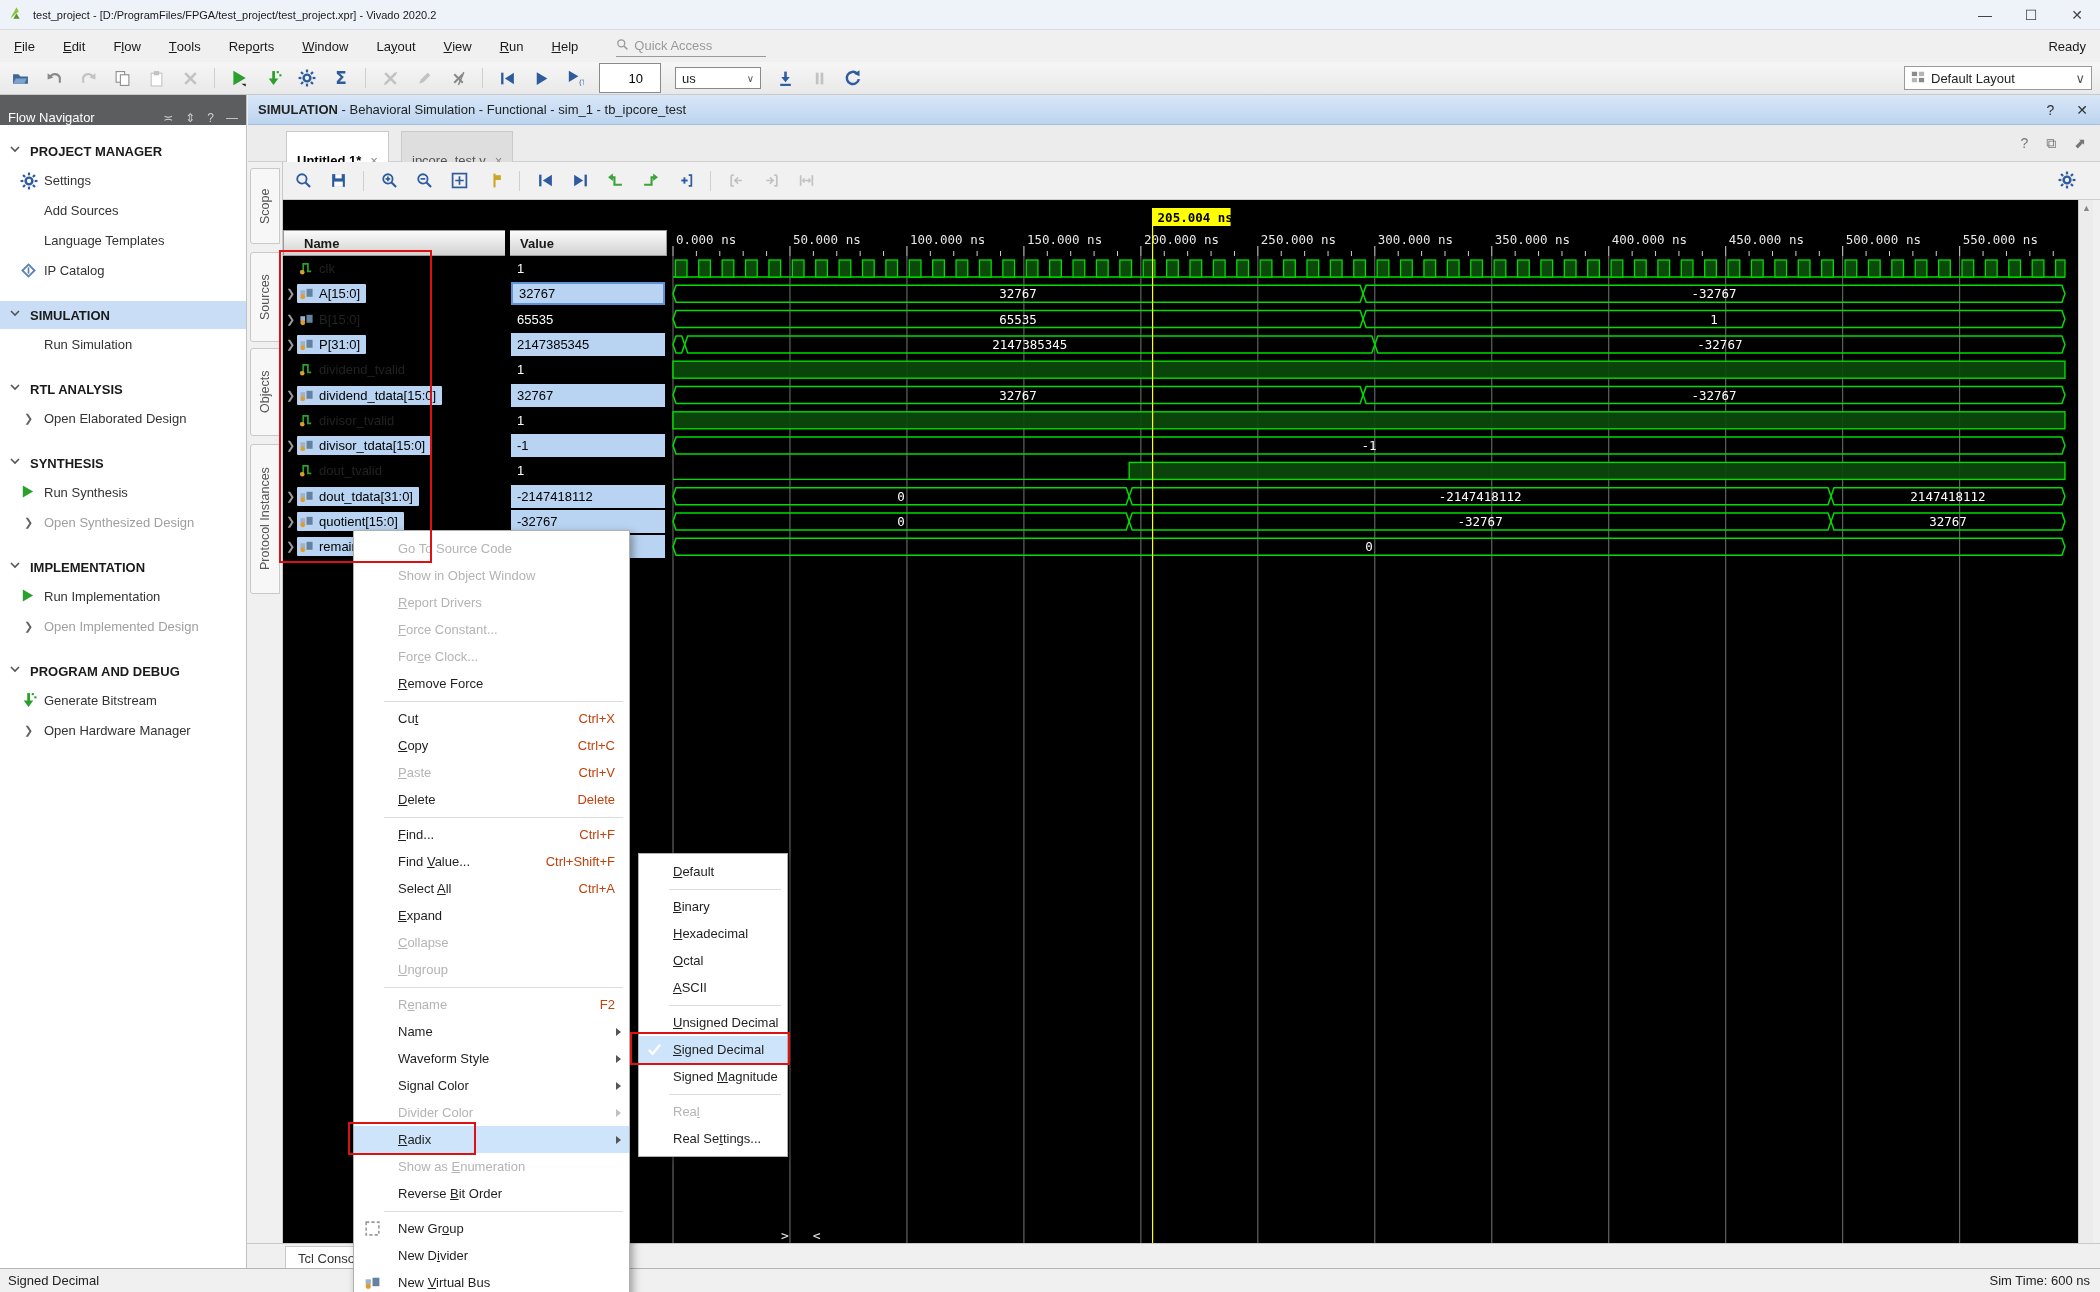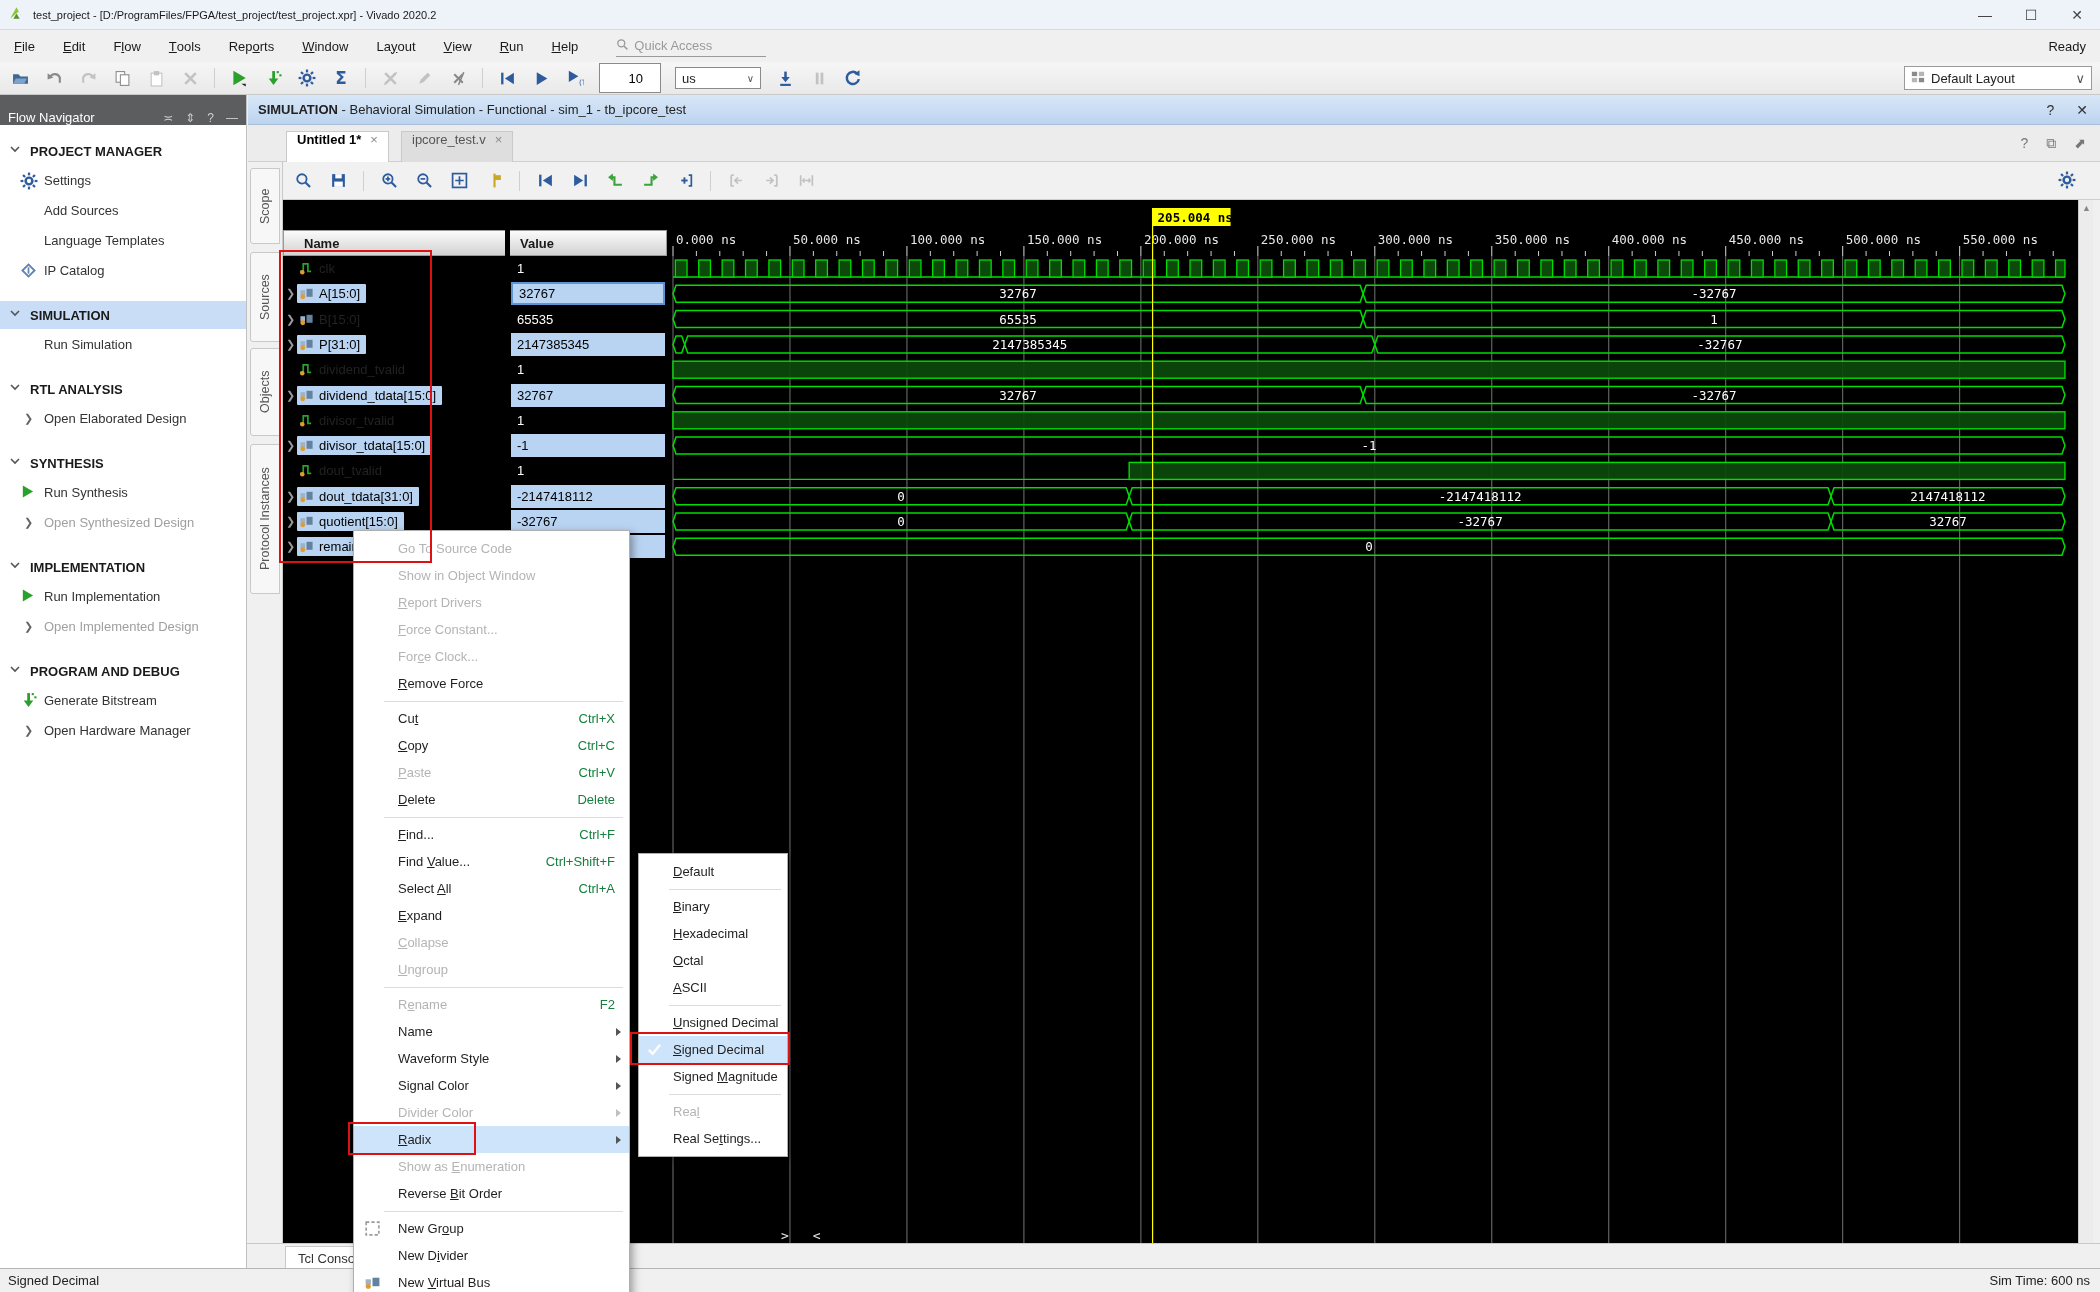--- a/index.html
+++ b/index.html
@@ -36,21 +36,21 @@
 .fn-header .chev{color:#555;font-size:11px;transform:translateY(-1px)}
 .fn-header.sel{background:#c9def6}
 .fn-item{height:30px;display:flex;align-items:center;padding-left:44px;color:#333;position:relative}
 .fn-item.disabled{color:#9f9f9f}
 .fn-item .fn-ic{position:absolute;left:20px;top:7px;width:16px;height:16px}
 .fn-item .fn-exp{position:absolute;left:24px;color:#666;font-size:11px}
 
 .sim-header{position:absolute;left:248px;top:95px;width:1852px;height:30px;background:linear-gradient(#d9e7f8,#bcd4ef);display:flex;align-items:center;padding-left:10px;border-bottom:1px solid #a8bed8}
 .sim-header .rt{margin-left:auto;margin-right:12px;display:flex;gap:22px;color:#333;font-size:14px}
 .tabstrip{position:absolute;left:248px;top:125px;width:1852px;height:37px;background:#ececec;border-bottom:1px solid #cfcfcf}
-.tab{position:absolute;top:6px;height:37px;display:flex;align-items:flex-start;gap:9px;padding:0 10px;border:1px solid #c9c9c9;border-bottom:none;background:#dedede;color:#555}
+.tab{position:absolute;top:6px;height:37px;display:flex;align-items:flex-end;gap:9px;padding:0 10px;border:1px solid #c9c9c9;border-bottom:none;background:#dedede;color:#555}
 .tab.active{background:#fff;color:#000;font-weight:bold}
 .tab .x{color:#8a8a8a;font-size:13px;font-weight:normal}
 .tabstrip .rt-icons{position:absolute;right:14px;top:10px;display:flex;gap:18px;color:#777;font-size:14px}
 .wave-toolbar{position:absolute;left:283px;top:162px;width:1817px;height:38px;background:#f1f1f1;border-bottom:1px solid #cfcfcf;display:flex;align-items:center;padding-left:10px;gap:15px}
 .wave-toolbar .gear-right{position:absolute;right:24px;top:9px}
 
 .side-strip{position:absolute;left:247px;top:162px;width:36px;height:1081px;background:#f0f0f0;border-right:1px solid #c9c9c9}
 .side-tab{position:absolute;left:3px;width:30px;background:#f7f7f7;border:1px solid #c9c9c9;color:#555;font-size:12.5px;
   writing-mode:vertical-lr;transform:rotate(180deg);display:flex;align-items:center;justify-content:center;border-radius:0 3px 3px 0}
 
@@ -73,21 +73,21 @@
 .bottom-strip{position:absolute;left:247px;top:1243px;width:1853px;height:25px;background:#f0f0f0;border-top:1px solid #c9c9c9}
 .tcl-tab{position:absolute;left:38px;top:2px;height:23px;background:#fff;border:1px solid #c9c9c9;border-bottom:none;display:flex;align-items:center;padding:0 12px;color:#333}
 .statusbar{position:absolute;left:0;top:1268px;width:2100px;height:24px;background:#f0f0f0;border-top:1px solid #b5b5b5;display:flex;align-items:center}
 .statusbar .l{padding-left:8px}
 .statusbar .r{margin-left:auto;padding-right:10px}
 
 .ctx-menu{position:absolute;background:#fff;border:1px solid #b0b0b0;box-shadow:3px 3px 8px rgba(0,0,0,.35);z-index:50;padding:4px 0}
 .ctx-item{height:27px;display:flex;align-items:center;padding:0 14px 0 44px;color:#1f1f1f;position:relative;white-space:nowrap}
 .ctx-item.disabled{color:#b4b4b4}
 .ctx-item.highlight{background:#cde4fa}
-.ctx-item .sc{margin-left:auto;color:#15803d;padding-left:40px}
+.ctx-item .sc{margin-left:auto;color:#c2410c;padding-left:40px}
 .ctx-item .sub{position:absolute;right:8px;top:10px;width:0;height:0;border-left:5px solid #555;border-top:4px solid transparent;border-bottom:4px solid transparent}
 .ctx-item.disabled .sub{border-left-color:#c0c0c0}
 .ctx-item .mi{position:absolute;left:10px;top:5px;width:17px;height:17px}
 .ctx-sep{height:1px;background:#dcdcdc;margin:4px 6px 3px 30px}
 .submenu .ctx-item{padding-left:34px}
 .submenu .ctx-item .chk{position:absolute;left:8px;top:6px}
 u{text-decoration:underline}
 
 .anno{position:absolute;border:2px solid #dd1111;z-index:200;pointer-events:none}
 </style>

